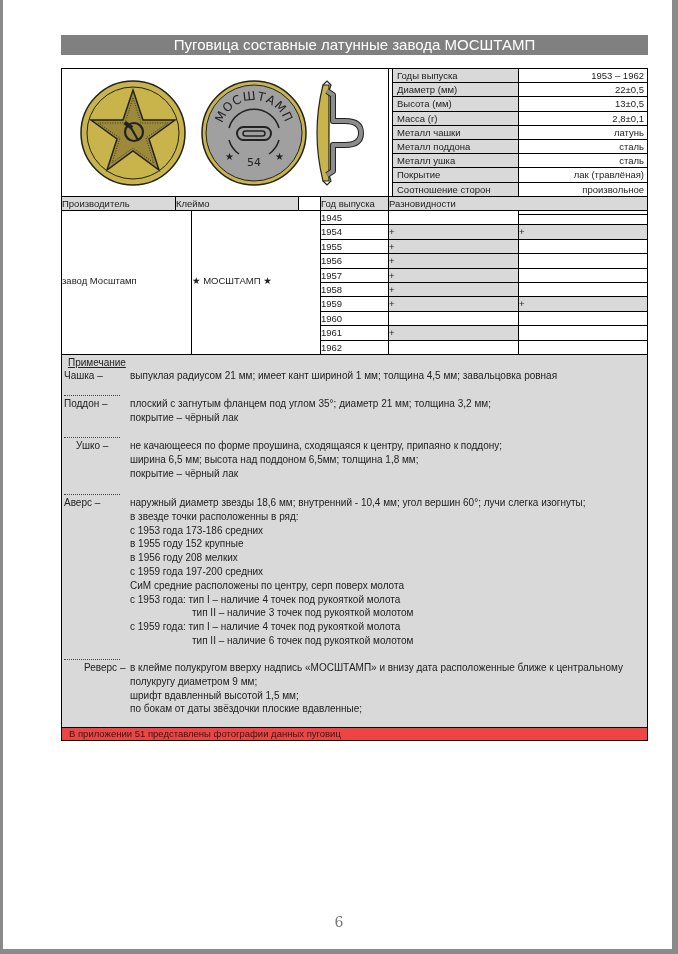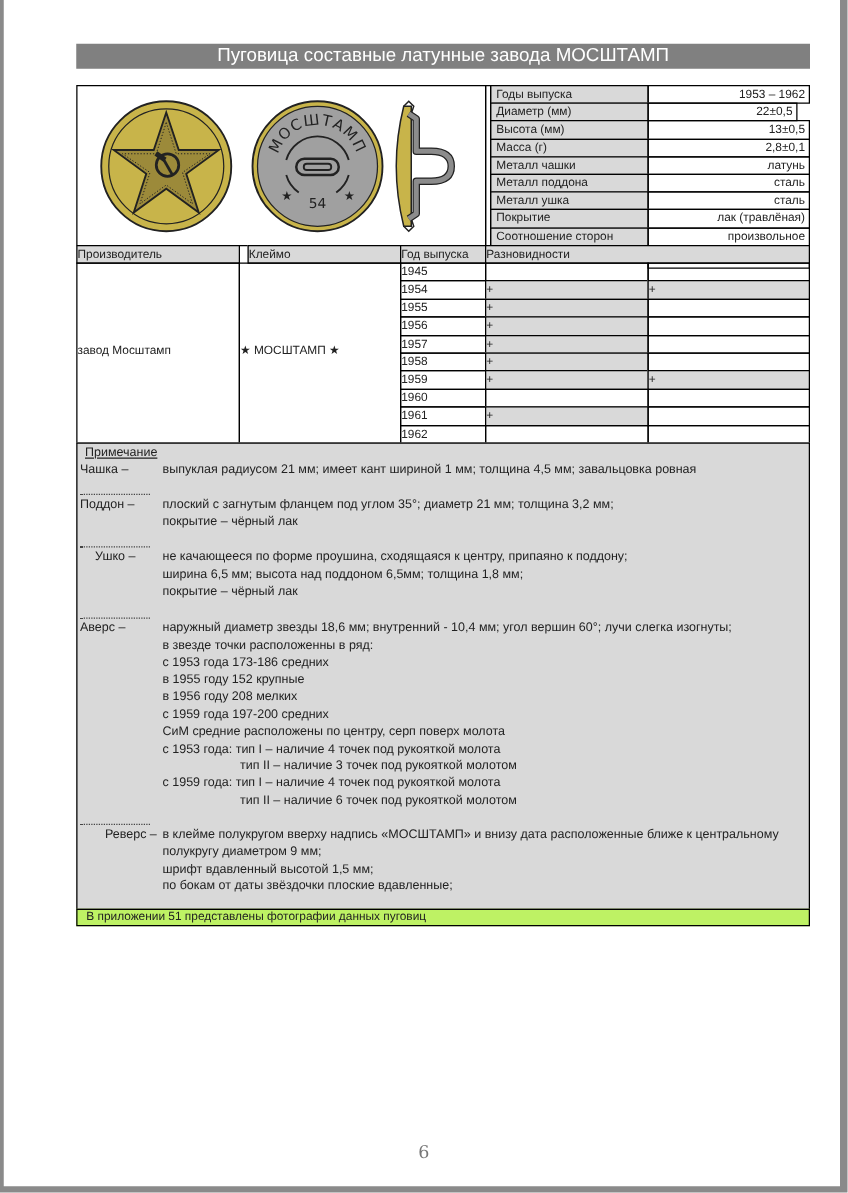--- a/index.html
+++ b/index.html
@@ -10,21 +10,21 @@
                color:#fff; font-size:15px; text-align:center; line-height:20px; }
   .cell { position:absolute; box-sizing:border-box; border:1px solid #000; font-size:9.5px; line-height:13px; overflow:hidden; white-space:nowrap; }
   .gray { background:#d9d9d9; }
   .c { text-align:left; }
   .r { text-align:right; padding-right:3px; }
   .l { text-align:left; padding-left:4px; }
   .notes { position:absolute; left:61px; top:354px; width:587px; height:374px; background:#d9d9d9;
            border:1px solid #000; box-sizing:border-box; font-size:10px; }
   .note-line { position:absolute; white-space:nowrap; line-height:13px; }
   .dots { position:absolute; left:2px; width:56px; border-top:1px dotted #444; }
-  .footer-note { position:absolute; left:61px; top:727px; width:587px; height:14px; background:#bef264;
+  .footer-note { position:absolute; left:61px; top:727px; width:587px; height:14px; background:#ef4444;
                  border:1px solid #000; box-sizing:border-box; font-size:9.5px; line-height:12px; padding-left:7px; }
   .page-num { position:absolute; left:0; width:678px; top:914px; text-align:center; font-size:14px; color:#777; font-family:"DejaVu Serif", serif; }
 </style>
 </head>
 <body>
 
 <div class="sheet"></div>
 
 <div class="title-bar">Пуговица составные латунные завода МОСШТАМП</div>
 
@@ -60,40 +60,40 @@
     <path d="M14,104 L18,108 L22,104 L20,98" fill="none" stroke="#222" stroke-width="1.2"></path>
     <path d="M18,14 L24,18 L24,44 L36,44 Q52,44 52,56 Q52,68 36,68 L24,68 L24,94 L18,98" fill="none" stroke="#222" stroke-width="6" stroke-linejoin="round"></path>
     <path d="M18,14 L24,18 L24,44 L36,44 Q52,44 52,56 Q52,68 36,68 L24,68 L24,94 L18,98" fill="none" stroke="#8c8c8c" stroke-width="4" stroke-linejoin="round"></path>
   </svg>
 </div>
 
 <div id="specs">
     <div class="cell gray l" style="left: 392px; top: 68px; width: 127px; height: 15.2px;">Годы выпуска</div>
     <div class="cell r" style="left: 518px; top: 68px; width: 130px; height: 15.2px;">1953 – 1962</div>
     <div class="cell gray l" style="left: 392px; top: 82.2px; width: 127px; height: 15.2px;">Диаметр (мм)</div>
-    <div class="cell r" style="left: 518px; top: 82.2px; width: 120px; height: 15.2px; padding-left: 42px;">22±0,5</div>
+    <div class="cell r" style="left: 518px; top: 82.2px; width: 130px; height: 15.2px; padding-left: 42px;">22±0,5</div>
     <div class="cell gray l" style="left: 392px; top: 96.4px; width: 127px; height: 15.2px;">Высота (мм)</div>
     <div class="cell r" style="left: 518px; top: 96.4px; width: 130px; height: 15.2px;">13±0,5</div>
     <div class="cell gray l" style="left: 392px; top: 110.6px; width: 127px; height: 15.2px;">Масса (г)</div>
     <div class="cell r" style="left: 518px; top: 110.6px; width: 130px; height: 15.2px;">2,8±0,1</div>
     <div class="cell gray l" style="left: 392px; top: 124.8px; width: 127px; height: 15.2px;">Металл чашки</div>
     <div class="cell r" style="left: 518px; top: 124.8px; width: 130px; height: 15.2px;">латунь</div>
     <div class="cell gray l" style="left: 392px; top: 139px; width: 127px; height: 15.2px;">Металл поддона</div>
     <div class="cell r" style="left: 518px; top: 139px; width: 130px; height: 15.2px;">сталь</div>
     <div class="cell gray l" style="left: 392px; top: 153.2px; width: 127px; height: 15.2px;">Металл ушка</div>
     <div class="cell r" style="left: 518px; top: 153.2px; width: 130px; height: 15.2px;">сталь</div>
     <div class="cell gray l" style="left: 392px; top: 167.4px; width: 127px; height: 15.2px;">Покрытие</div>
     <div class="cell r" style="left: 518px; top: 167.4px; width: 130px; height: 15.2px;">лак (травлёная)</div>
     <div class="cell gray l" style="left: 392px; top: 181.6px; width: 127px; height: 15.2px;">Соотношение сторон</div>
     <div class="cell r" style="left: 518px; top: 181.6px; width: 130px; height: 33px;">произвольное</div>
     <div class="cell" style="left: 388px; top: 68px; width: 5px; height: 129px;"></div>
   </div>
 
 <div class="cell gray c" style="left:61px;top:196px;width:131px;height:15px;">Производитель</div>
-<div class="cell gray c" style="left:198px;top:196px;width:140px;height:15px;">Клеймо</div>
+<div class="cell gray c" style="left:175px;top:196px;width:124px;height:15px;">Клеймо</div>
 <div class="cell gray c" style="left:320px;top:196px;width:69px;height:15px;">Год выпуска</div>
 <div class="cell gray c" style="left:388px;top:196px;width:260px;height:15px;">Разновидности</div>
 
 <div class="cell c" style="left:61px;top:210px;width:131px;height:145px;line-height:139px;">завод Мосштамп</div>
 <div class="cell c" style="left:191px;top:210px;width:130px;height:145px;line-height:139px;">★  МОСШТАМП  ★</div>
 
 <div id="year-rows">
     <div class="cell c" style="left: 320px; top: 210px; width: 69px; height: 15.4px;">1945</div>
     <div class="cell c" style="left: 388px; top: 210px; width: 131px; height: 15.4px;"></div>
     <div class="cell c" style="left: 518px; top: 210px; width: 130px; height: 15.4px;"></div>

